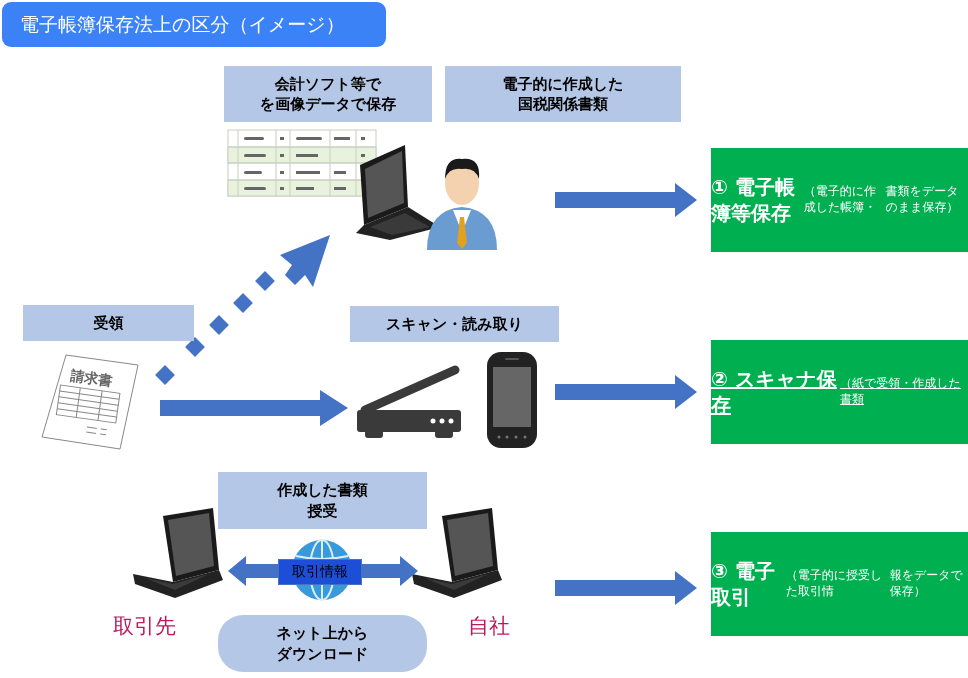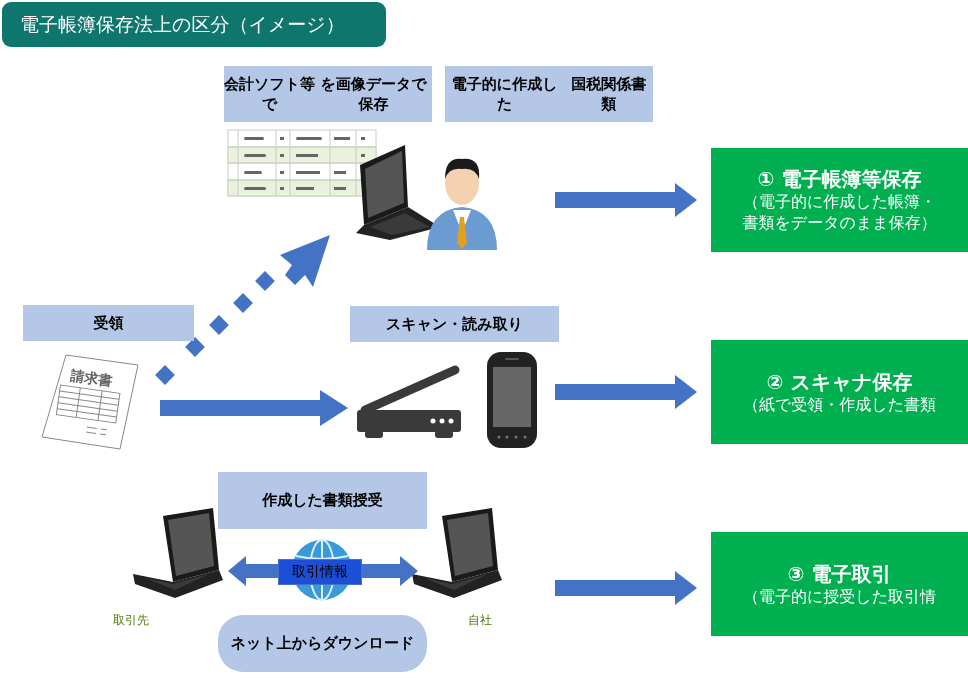--- a/index.html
+++ b/index.html
@@ -1,35 +1,35 @@
 <!DOCTYPE html>
 <html><head>
 <meta charset="utf-8">
 <style>
   html,body{margin:0;padding:0;background:#fff;}
   body{width:968px;height:678px;position:relative;overflow:hidden;font-family:"DejaVu Sans","Liberation Sans",sans-serif;}
   .abs{position:absolute;}
-  .title-pill{left:2px;top:2px;width:384px;height:45px;background:#0f766e;border-radius:9px;color:#fff;font-size:19px;display:flex;align-items:center;padding-left:18px;box-sizing:border-box;}
-  .lbl{background:#b4c7e7;color:#000;font-weight:bold;font-size:15px;display:flex;align-items:center;justify-content:center;text-align:center;line-height:1.35;}
-  .green{background:#00b050;color:#fff;display:flex;flex-direction:column;align-items:center;justify-content:center;text-align:left;}
+  .title-pill{left:2px;top:2px;width:384px;height:45px;background:#3b82f6;border-radius:9px;color:#fff;font-size:19px;display:flex;align-items:center;padding-left:18px;box-sizing:border-box;}
+  .lbl{background:#b4c7e7;color:#000;font-weight:bold;font-size:15px;display:flex;flex-direction:column;align-items:center;justify-content:center;text-align:center;line-height:1.35;}
+  .green{background:#00b050;color:#fff;display:flex;flex-direction:row;align-items:center;justify-content:center;text-align:left;}
   .green .gt{font-weight:bold;font-size:20px;line-height:1.3;}
-  .green .gs{font-size:16px;line-height:1.3;}
-  .plain{font-size:12px;color:#4d7c0f;}
+  .green .gs{font-size:12px;line-height:1.3;}
+  .plain{font-size:21px;color:#be185d;}
   svg{position:absolute;overflow:visible;}
 </style>
 </head>
 <body>
 
 <div class="abs title-pill">電子帳簿保存法上の区分（イメージ）</div>
 
 <div class="abs lbl" style="left:224px;top:66px;width:208px;height:56px;">
   <span>会計ソフト等で</span>
   <span>を画像データで保存</span>
 </div>
-<div class="abs lbl" style="left:445px;top:66px;width:208px;height:56px;">
+<div class="abs lbl" style="left:445px;top:66px;width:236px;height:56px;">
   <span>電子的に作成した</span>
   <span>国税関係書類</span>
 </div>
 
 <svg style="left:228px;top:130px;" width="150" height="68">
   <g stroke="#c8cfc0" stroke-width="1" fill="none">
     <rect x="0" y="0" width="148" height="66" fill="#fff"></rect>
     <rect x="0" y="17" width="148" height="16" fill="#e8f2dc"></rect>
     <rect x="0" y="50" width="148" height="16" fill="#e8f2dc"></rect>
     <line x1="0" y1="17" x2="148" y2="17"></line>
@@ -188,20 +188,21 @@
 </svg>
 <svg style="left:555px;top:571px;" width="143" height="34">
   <polygon points="0,9 120,9 120,0 142,17 120,34 120,25 0,25" fill="#4472c4"></polygon>
 </svg>
 
 <div class="abs green" style="left:711px;top:148px;width:257px;height:104px;">
   <span class="gt">① 電子帳簿等保存</span>
   <span class="gs">（電子的に作成した帳簿・</span>
   <span class="gs">書類をデータのまま保存）</span>
 </div>
-<div class="abs green" style="left:711px;top:340px;width:257px;height:104px;">
+<div class="abs green" style="left:711px;top:340px;width:257px;height:104px;text-decoration:underline;">
   <span class="gt">② スキャナ保存</span>
   <span class="gs">（紙で受領・作成した書類</span>
 </div>
 <div class="abs green" style="left:711px;top:532px;width:257px;height:104px;">
   <span class="gt">③ 電子取引</span>
   <span class="gs">（電子的に授受した取引情</span>
+  <span class="gs">報をデータで保存）</span>
 </div>
 
 </body></html>

